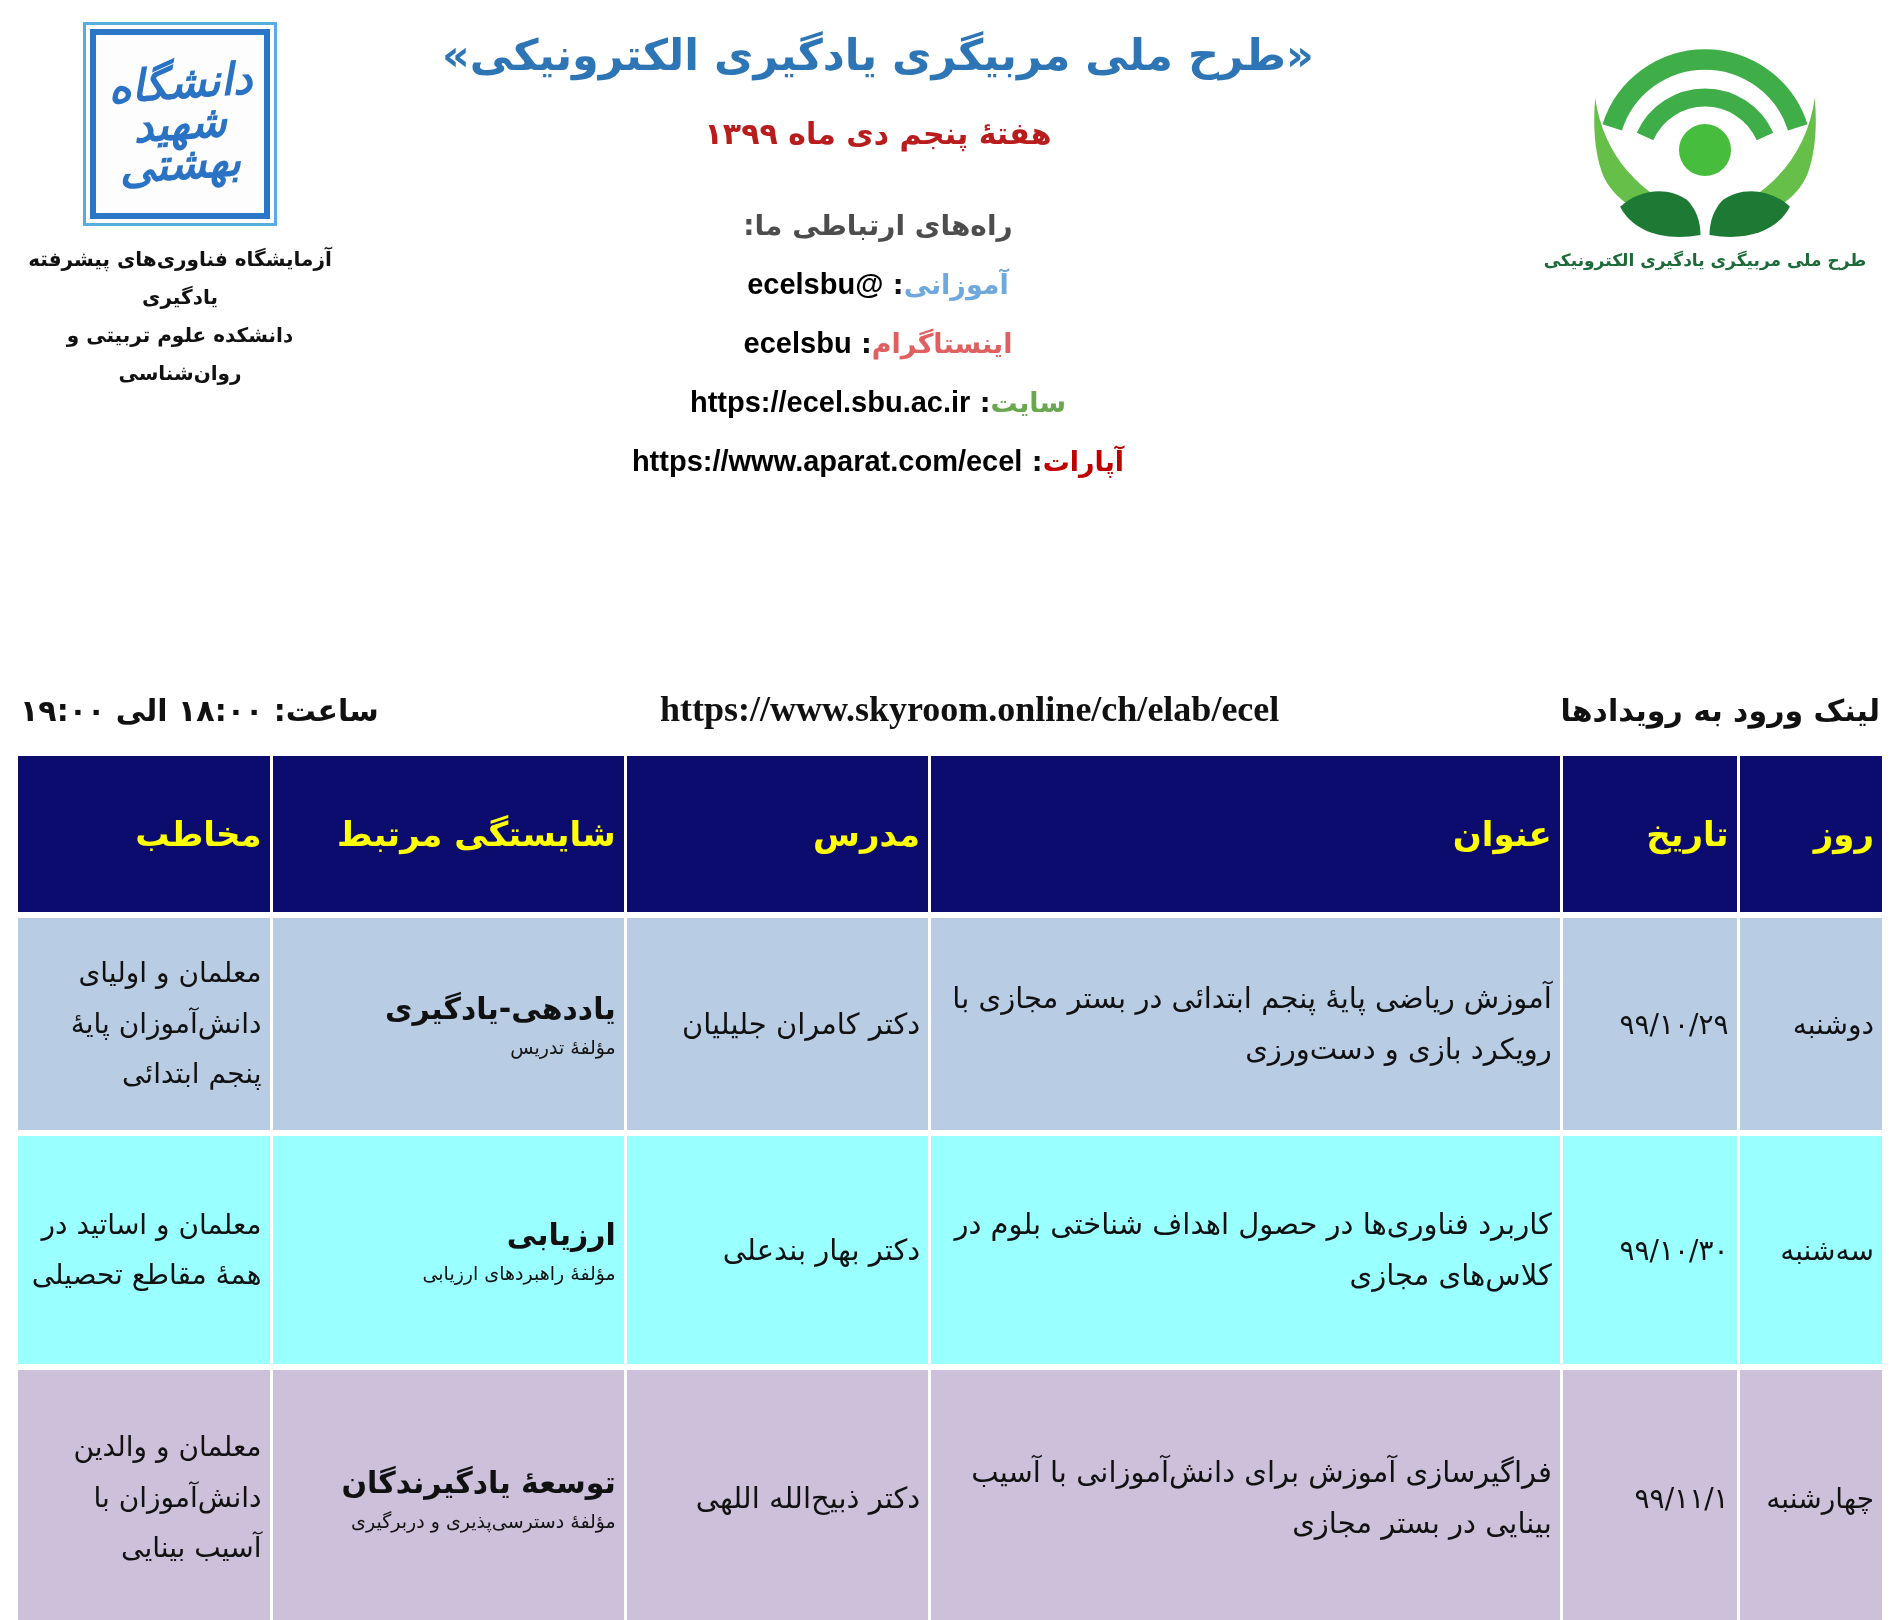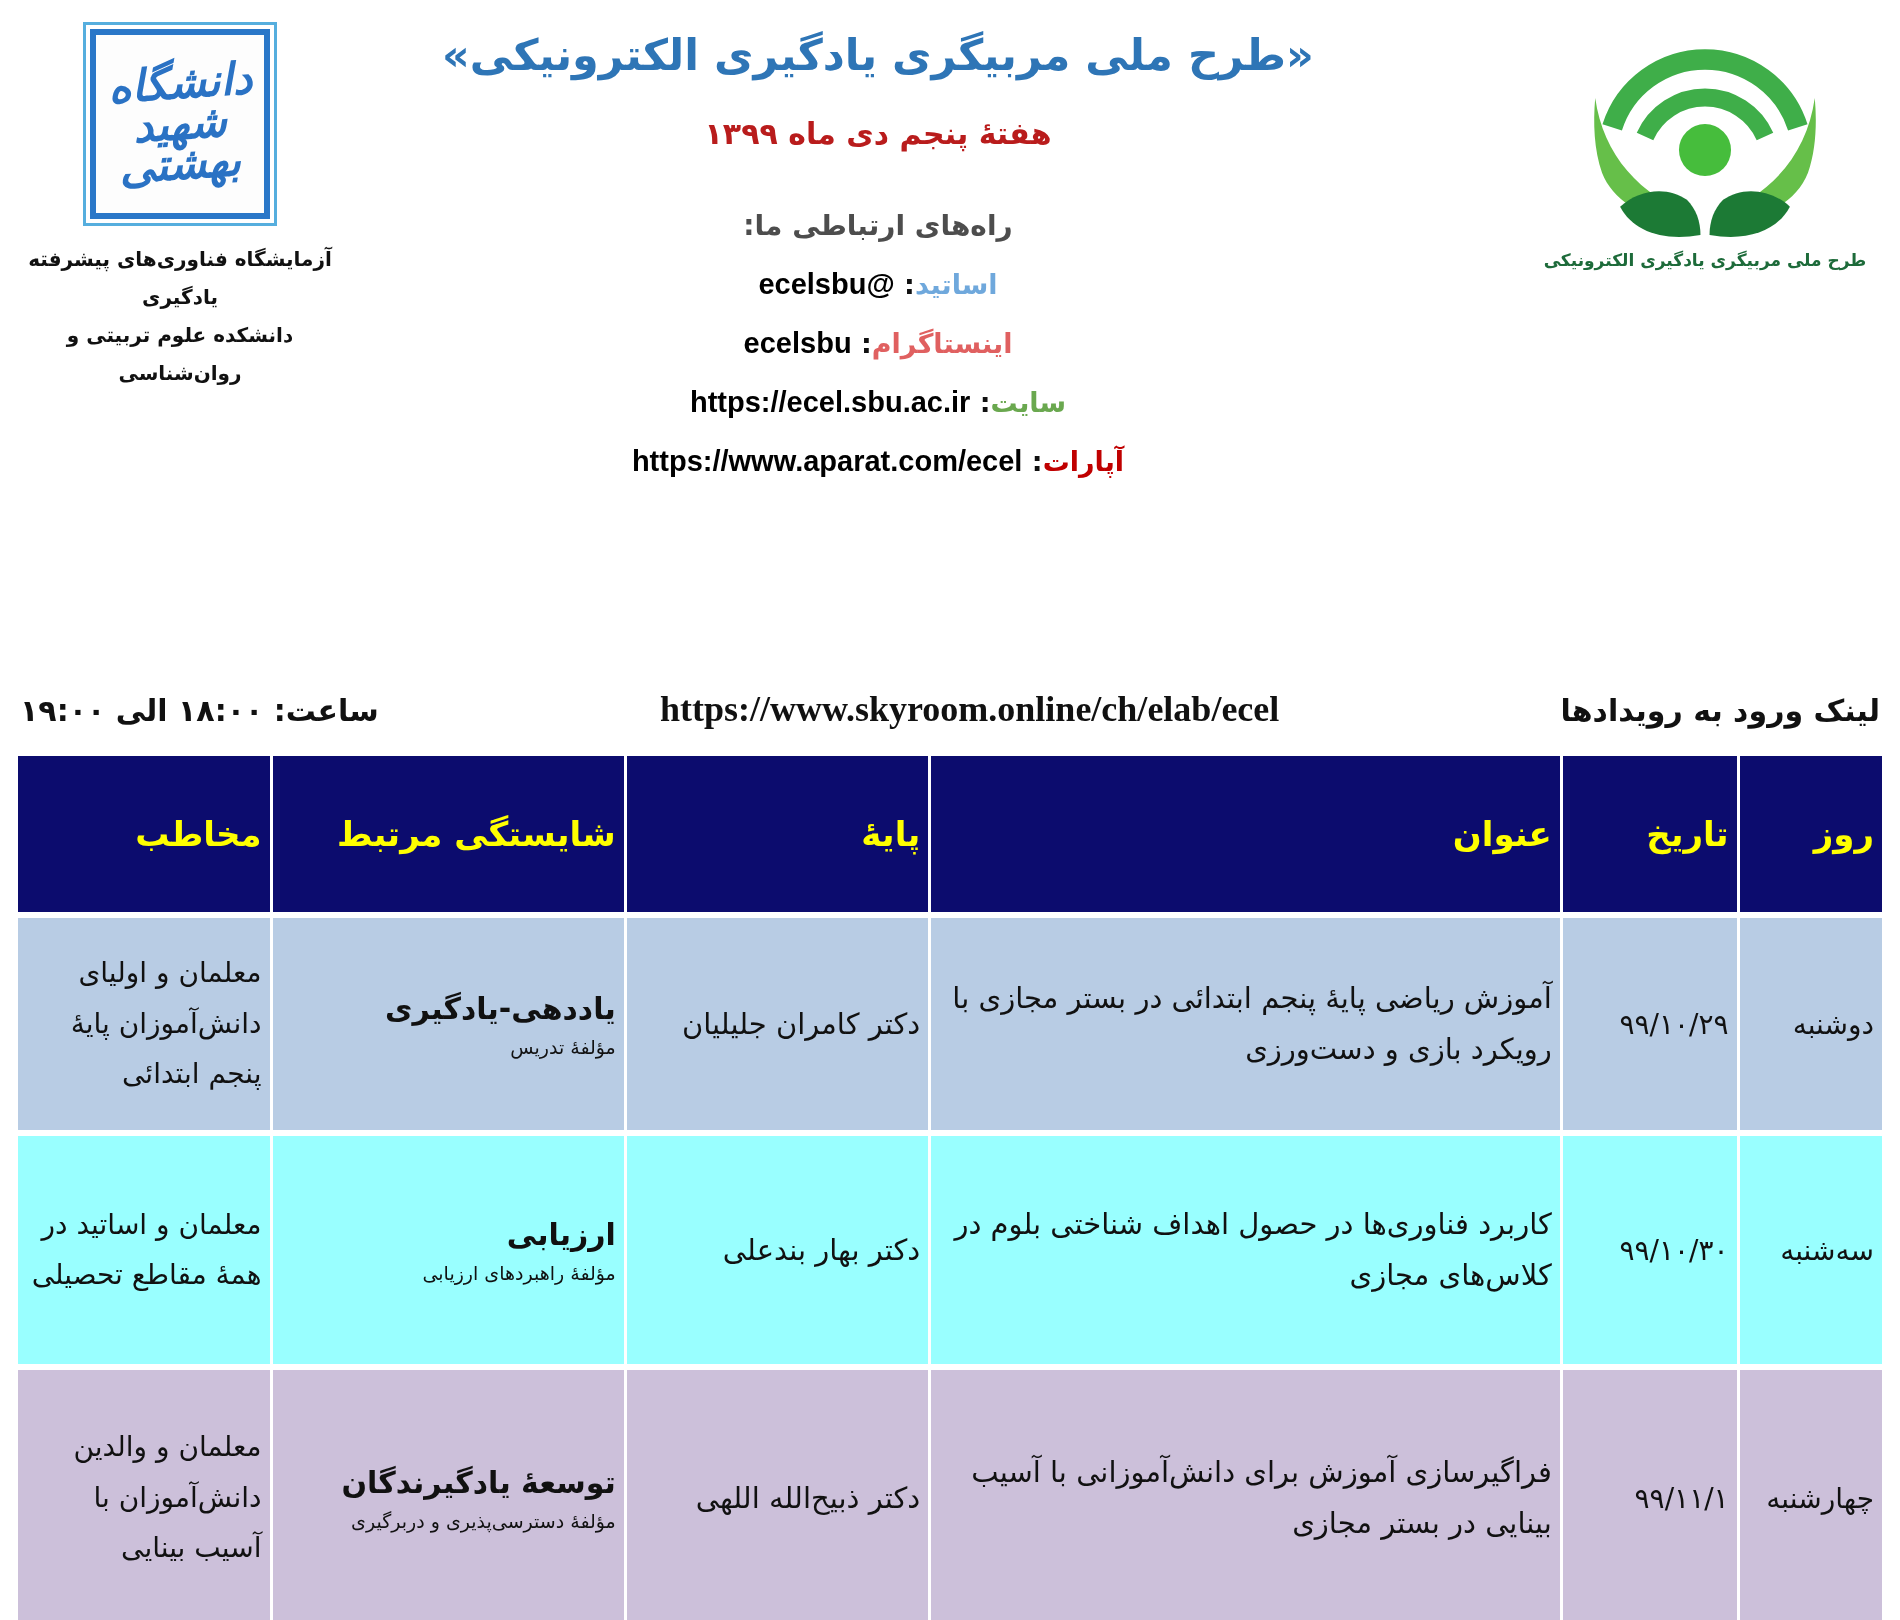--- a/index.html
+++ b/index.html
@@ -72,21 +72,21 @@
     </div>
   </div>
 
   <div class="center-col">
     <div class="main-title" style="color: rgb(46, 117, 182);">«طرح ملی مربیگری یادگیری الکترونیکی»</div>
     <div class="sub-title" style="color: #b91c1c;">هفتۀ پنجم دی ماه ۱۳۹۹</div>
 
     <div class="contact-heading">راه‌های ارتباطی ما:</div>
 
     <div class="contact-line">
-      <span class="label" style="color: rgb(111, 168, 220);">اساتید</span><span>: </span><span class="value">@ecelsbu</span>
+      <span class="label" style="color: rgb(111, 168, 220);">آموزانی</span><span>: </span><span class="value">@ecelsbu</span>
     </div>
     <div class="contact-line">
       <span class="label" style="color: rgb(224, 96, 96);">اینستاگرام</span><span>: </span><span class="value">ecelsbu</span>
     </div>
     <div class="contact-line">
       <span class="label" style="color: rgb(106, 168, 79);">سایت</span><span>: </span><span class="value">https://ecel.sbu.ac.ir</span>
     </div>
     <div class="contact-line">
       <span class="label" style="color: rgb(192, 0, 0);">آپارات</span><span>: </span><span class="value">https://www.aparat.com/ecel</span>
     </div>
@@ -118,21 +118,21 @@
         <col style="width:34%">
       <col style="width:16.3%">
         <col style="width:19%">
         <col style="width:13.6%">
     </colgroup>
     <thead>
       <tr style="background: rgb(12, 12, 110); color: rgb(255, 255, 0);">
         <th>روز</th>
         <th>تاریخ</th>
         <th>عنوان</th>
-        <th>پایۀ</th>
+        <th>مدرس</th>
         <th>شایستگی مرتبط</th>
         <th>مخاطب</th>
       </tr>
     </thead>
     <tbody>
       <tr class="r1" style="background: rgb(184, 204, 228);">
         <td class="c-day">دوشنبه</td>
         <td class="c-date">۹۹/۱۰/۲۹</td>
         <td class="c-title">آموزش ریاضی پایۀ پنجم ابتدائی در بستر مجازی با رویکرد بازی و دست‌ورزی</td>
         <td class="c-instructor">دکتر کامران جلیلیان</td>

